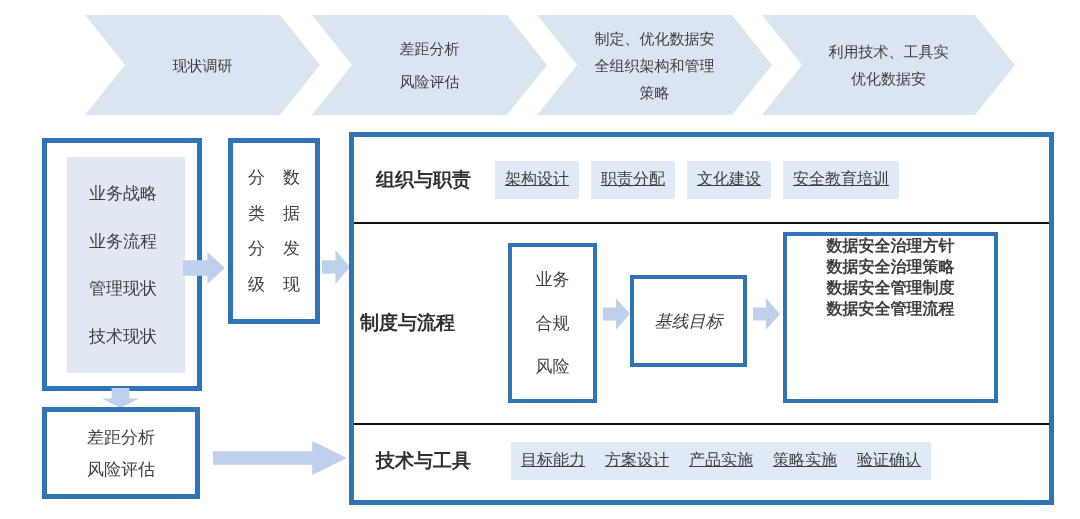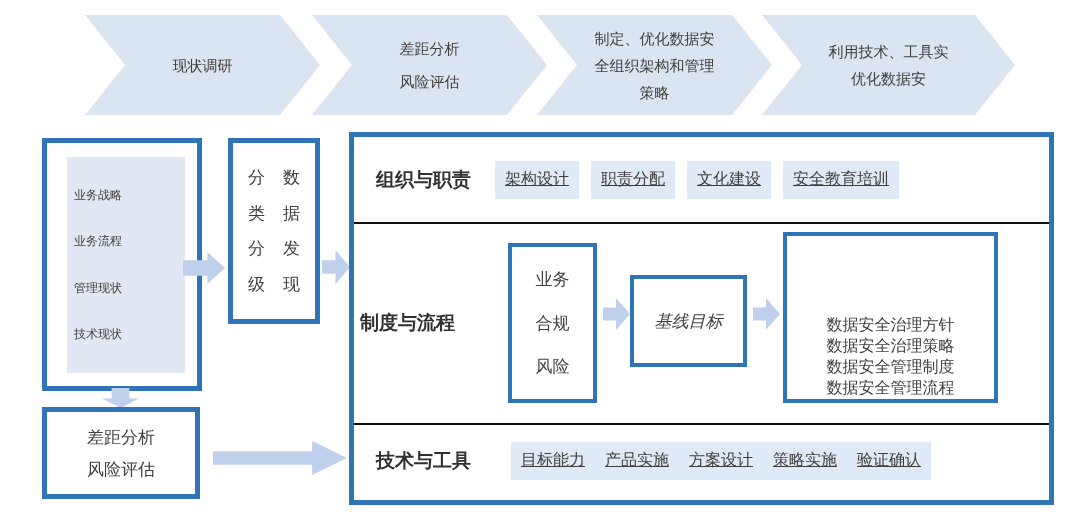--- a/index.html
+++ b/index.html
@@ -18,21 +18,21 @@
   .c3{left:537px;width:235px;}
   .c4{left:762px;width:253px;}
 
   
   .bbox{position:absolute;box-sizing:border-box;border:5px solid var(--accent,#2e74b6);background:#fff;}
   .ibox{position:absolute;box-sizing:border-box;border:4px solid var(--accent,#2e74b6);background:#fff;}
 
   
   .box-current{left:42px;top:138px;width:160px;height:253px;display:flex;}
   .panel-fill{flex:1;margin:14px 12px 13px 20px;background:var(--panel-fill,#e1e7f3);
-    display:flex;flex-direction:column;justify-content:space-evenly;padding-left:7px;font-size:12px;}
+    display:flex;flex-direction:column;justify-content:space-evenly;padding-left:22px;font-size:17px;}
   .box-class{left:228px;top:138px;width:92px;height:186px;display:flex;justify-content:center;gap:18px;padding:10px 0;}
   .vcol{display:flex;flex-direction:column;justify-content:space-evenly;align-items:center;font-size:17px;}
   .box-gap{left:42px;top:407px;width:158px;height:92px;display:flex;flex-direction:column;
     justify-content:center;align-items:center;gap:9px;font-size:17px;}
 
   
   .arrow{position:absolute;background:var(--arrow,#bfd0ec);}
   .ar-right{clip-path:polygon(0% 26%,58% 26%,58% 0%,100% 50%,58% 100%,58% 74%,0% 74%);}
   .ar-right-sm{clip-path:polygon(0% 30%,48% 30%,48% 0%,100% 50%,48% 100%,48% 70%,0% 70%);}
   .ar-down{clip-path:polygon(26% 0%,74% 0%,74% 52%,100% 52%,50% 100%,0% 52%,26% 52%);}
@@ -59,21 +59,21 @@
 
   
   .row2-title{position:absolute;left:6px;top:173px;}
   .box-compliance{left:154px;top:106px;width:89px;height:160px;display:flex;flex-direction:column;
     justify-content:space-evenly;align-items:center;font-size:17px;}
   .a5{left:249px;top:161px;width:27px;height:32px;}
   .box-baseline{left:276px;top:138px;width:117px;height:92px;display:flex;align-items:center;
     justify-content:center;font-size:17px;font-style:italic;}
   .a6{left:399px;top:161px;width:27px;height:32px;}
   .box-policy{left:429px;top:95px;width:215px;height:171px;display:flex;flex-direction:column;
-    justify-content:flex-end;align-items:center;font-size:16px;}
+    justify-content:flex-start;align-items:center;font-size:16px;font-weight:bold;}
   .box-policy .pl{white-space:nowrap;}
 </style>
 </head>
 <body>
 
 <div class="canvas">
 
   <div class="chevron c1">
     <div class="ln">现状调研</div>
   </div>
@@ -167,22 +167,22 @@
         <div class="pl">数据安全管理流程</div>
       </div>
 
       <div class="divider d2"></div>
 
       <div class="mrow row3">
         <div class="row-title">技术与工具</div>
         <div class="sp3"></div>
         <div class="chips">
           <div class="chip">目标能力</div>
+          <div class="chip">方案设计</div>
           <div class="chip">产品实施</div>
-          <div class="chip">方案设计</div>
           <div class="chip">策略实施</div>
           <div class="chip">验证确认</div>
         </div>
       </div>
 
     </div>
   </div>
 </div>
 
 </body></html>

